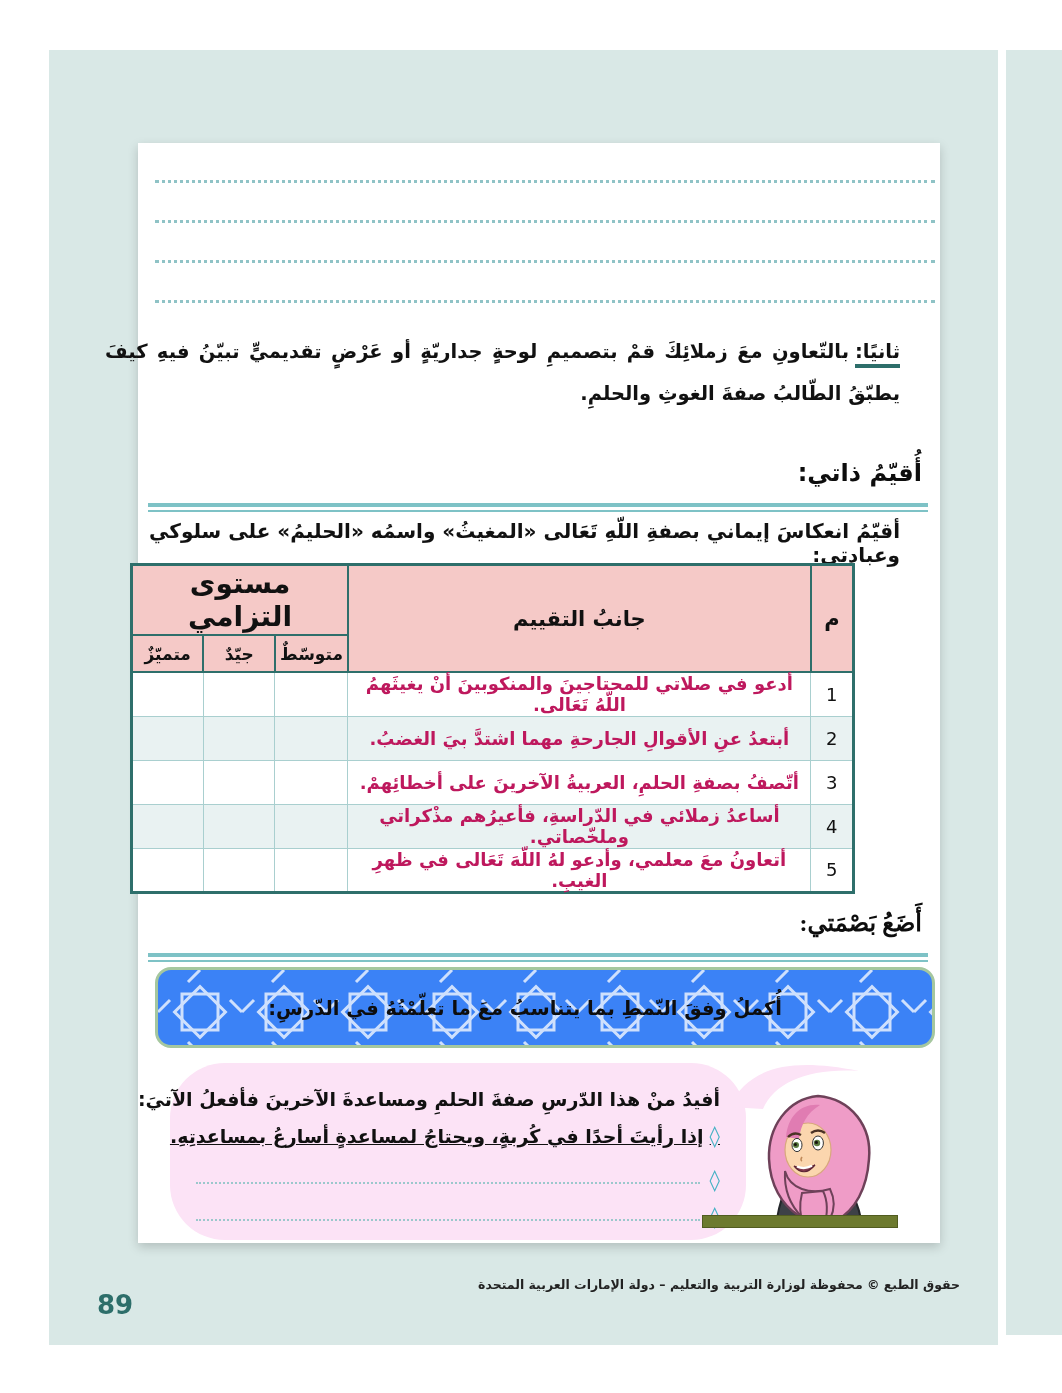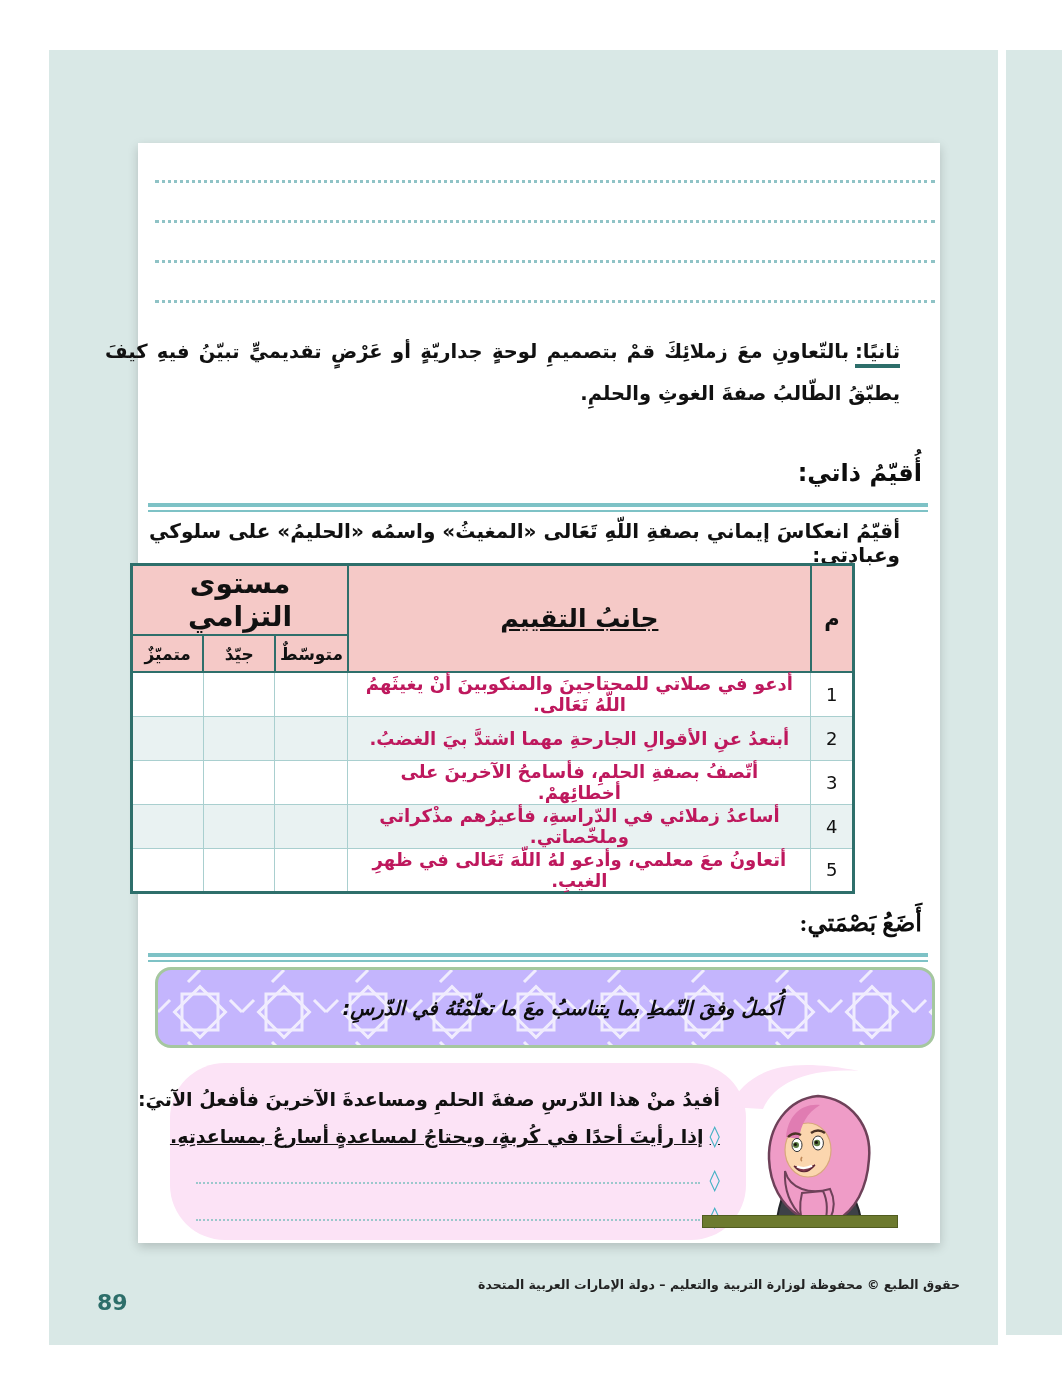--- a/index.html
+++ b/index.html
@@ -22,51 +22,51 @@
   .dbl{position:absolute;left:10px;right:12px;height:9px;border-top:4px solid #7ec2c6;
        border-bottom:2px solid #7ec2c6;}
   .intro{position:absolute;right:40px;top:376px;margin:0;direction:rtl;font-size:20px;
          font-weight:bold;color:#111;}
   
   table.assess{position:absolute;right:85px;top:420px;width:725px;border-collapse:collapse;
                direction:rtl;border:3px solid #2e6f6b;}
   table.assess th{background:#f5c9c7;border:2.5px solid #2e6f6b;font-weight:bold;color:#111;
                   padding:1px 4px;}
   th.h-num{width:43px;font-size:21px;}
-  th.h-aspect{width:467px;font-size:25px;text-decoration:underline;}
+  th.h-aspect{width:467px;font-size:21px;}
   th.h-commit{font-size:28px;height:35px;}
   th.h-level{font-size:17px;height:37px;}
   col.c-lvl{width:72px;}
   table.assess td{border:1.6px solid #a9cfcf;height:44px;background:#ffffff;}
   table.assess tbody tr.tint td{background:#e9f2f2;}
   td.num{text-align:center;font-size:18px;color:#111;}
   td.aspect{text-align:center;font-size:18px;font-weight:bold;color:#be185d;padding:0 8px;
             direction:rtl;}
   
-  .pattern-box{position:absolute;left:17px;top:824px;width:780px;height:81px;background:#c4b5fd;
-               border:3px solid #a5c79f;border-radius:16px;overflow:hidden;font-style:italic;}
+  .pattern-box{position:absolute;left:17px;top:824px;width:780px;height:81px;background:#3b82f6;
+               border:3px solid #a5c79f;border-radius:16px;overflow:hidden;}
   .pattern-box svg.geo{position:absolute;left:0;top:0;width:100%;height:100%;}
   .pattern-text{position:absolute;right:150px;top:50%;transform:translateY(-50%);direction:rtl;
                 font-size:19.5px;font-weight:bold;color:#0d0d0d;white-space:nowrap;}
   
   .bubble{position:absolute;left:32px;top:920px;width:576px;height:177px;background:#fce3f6;
           border-radius:55px;z-index:1;padding:18px 26px 0 26px;direction:rtl;text-align:center;}
   .bubble-line{font-size:19px;font-weight:bold;color:#111;line-height:36px;white-space:nowrap;}
   .bubble-item{font-size:19px;font-weight:bold;color:#111;line-height:38px;white-space:nowrap;text-decoration:underline;}
   .diamond{color:#45b1c4;font-weight:normal;font-size:21px;margin-left:6px;}
   .fill-row{display:flex;align-items:flex-end;height:37px;}
   .fill-dots{flex:1;border-bottom:2.5px dotted #9bc8cc;margin-bottom:8px;margin-right:4px;}
   .tail{position:absolute;left:585px;top:912px;width:140px;height:56px;z-index:1;}
   .girl{position:absolute;left:600px;top:950px;width:162px;height:135px;z-index:2;}
   .ground-bar{position:absolute;left:564px;top:1072px;width:196px;height:13px;background:#6d7a2f;
               border:1px solid #515c20;z-index:3;}
   
   .footer{position:absolute;right:102px;top:1277px;direction:rtl;font-size:12.5px;
           font-weight:bold;color:#222;margin-left:24px;}
-  .page-num{position:absolute;left:97px;top:1290px;font-size:22px;font-weight:bold;color:#2d6e6a;}
+  .page-num{position:absolute;left:97px;top:1290px;font-size:26px;font-weight:bold;color:#2d6e6a;}
 </style>
 </head>
 <body>
 
 <div class="canvas">
   <div class="backdrop"></div>
   <div class="side-strip"></div>
 
   <div class="sheet">
 
@@ -113,21 +113,21 @@
         </tr>
         <tr class="tint">
           <td class="num">2</td>
           <td class="aspect">أبتعدُ عنِ الأقوالِ الجارحةِ مهما اشتدَّ بيَ الغضبُ.</td>
           <td></td>
           <td></td>
           <td></td>
         </tr>
         <tr>
           <td class="num">3</td>
-          <td class="aspect">أتّصفُ بصفةِ الحلمِ، فأسامحُ الآخرينَ على أخطائِهمْ.</td>
+          <td class="aspect">أتّصفُ بصفةِ الحلمِ، العربيةُ الآخرينَ على أخطائِهمْ.</td>
           <td></td>
           <td></td>
           <td></td>
         </tr>
         <tr class="tint">
           <td class="num">4</td>
           <td class="aspect">أساعدُ زملائي في الدّراسةِ، فأعيرُهم مذْكراتي وملخّصاتي.</td>
           <td></td>
           <td></td>
           <td></td>

